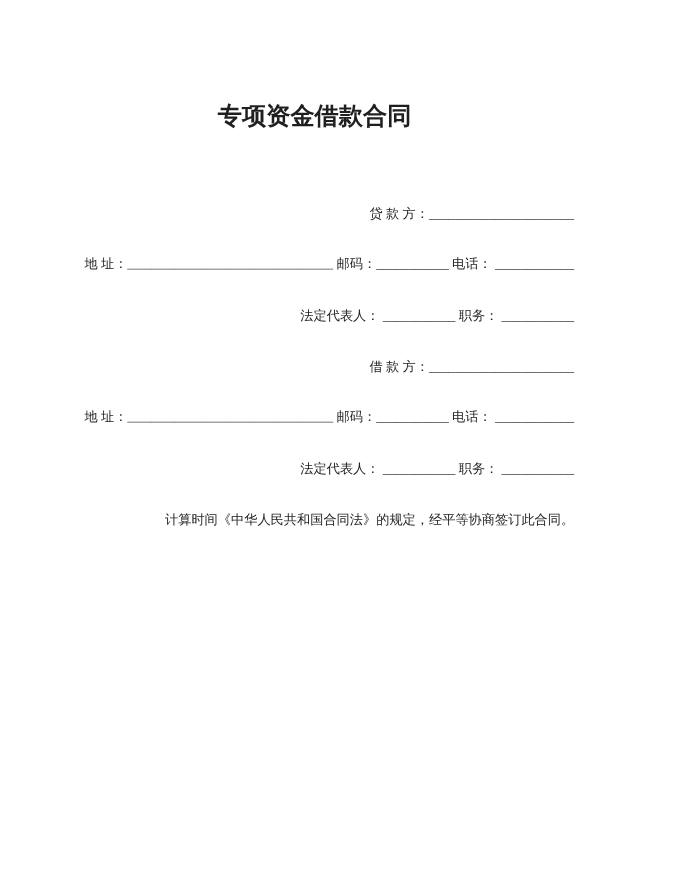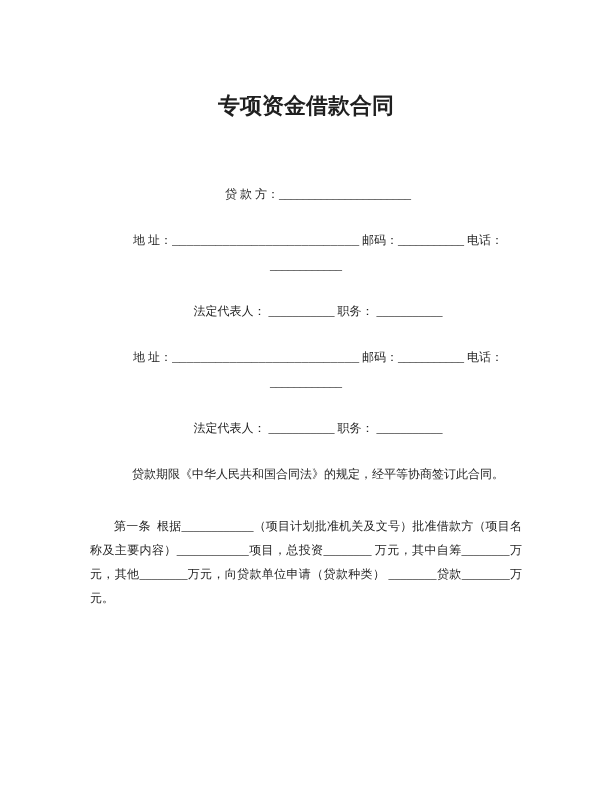--- a/index.html
+++ b/index.html
@@ -2,39 +2,39 @@
 <html lang="zh"><head>
 <meta charset="utf-8">
 <style>
   html, body { margin: 0; padding: 0; background: #ffffff; }
   .page {
     position: relative;
     width: 612px;
     height: 792px;
     box-sizing: border-box;
     margin: 0;
-    padding: 90px 90px 0 90px;
+    padding: 90px 90px 0 50px;
     background: #ffffff;
     color: #1f1f1f;
     font-family: "Liberation Serif", "DejaVu Serif", serif;
     font-size: 12px;
     line-height: 24px;
     overflow: hidden;
   }
   .doc-title {
     font-size: 22px;
     line-height: 24px;
     font-weight: 700;
     text-align: center;
     margin: 4px 0 64px 0;
   }
   .para {
     margin: 0 0 22px 0;
     text-indent: 2em;
-    text-align: center;
+    text-align: right;
     word-break: break-word;
   }
   .para.justify { text-align: justify; }
   .para.mb28 { margin-bottom: 28px; }
   .para.mb20 { margin-bottom: 20px; }
   .blank { font-weight: 400; white-space: normal; }
   .blank-bold { font-weight: 700; font-family: Liberation Mono, monospace; }
 </style>
 </head>
 <body>
@@ -42,23 +42,23 @@
 <div class="page">
 
   <h1 class="doc-title">专项资金借款合同</h1>
 
   <p class="para"><span>贷 款 方：</span><span class="blank">______________________</span></p>
 
   <p class="para"><span>地 址：</span><span class="blank-bold">__________________________</span> <span>邮码：</span><span class="blank">___________</span> <span>电话：</span> <span class="blank">____________</span></p>
 
   <p class="para"><span>法定代表人：</span> <span class="blank">___________</span> <span>职务：</span> <span class="blank">___________</span></p>
 
+  <p class="para"><span>借 款 方：</span><span class="blank">______________________</span></p>
 
   <p class="para"><span>地 址：</span><span class="blank-bold">__________________________</span> <span>邮码：</span><span class="blank">___________</span> <span>电话：</span> <span class="blank">____________</span></p>
 
   <p class="para"><span>法定代表人：</span> <span class="blank">___________</span> <span>职务：</span> <span class="blank">___________</span></p>
 
-  <p class="para mb28">贷款期限《中华人民共和国合同法》的规定，经平等协商签订此合同。</p>
+  <p class="para mb28">计算时间《中华人民共和国合同法》的规定，经平等协商签订此合同。</p>
 
-  <p class="para justify mb20">第一条&nbsp; 根据____________（项目计划批准机关及文号）批准借款方（项目名称及主要内容）____________项目，总投资________ 万元，其中自筹________万元，其他________万元，向贷款单位申请（贷款种类） ________贷款________万元。</p>
 
 
 </div>
 
 </body></html>

